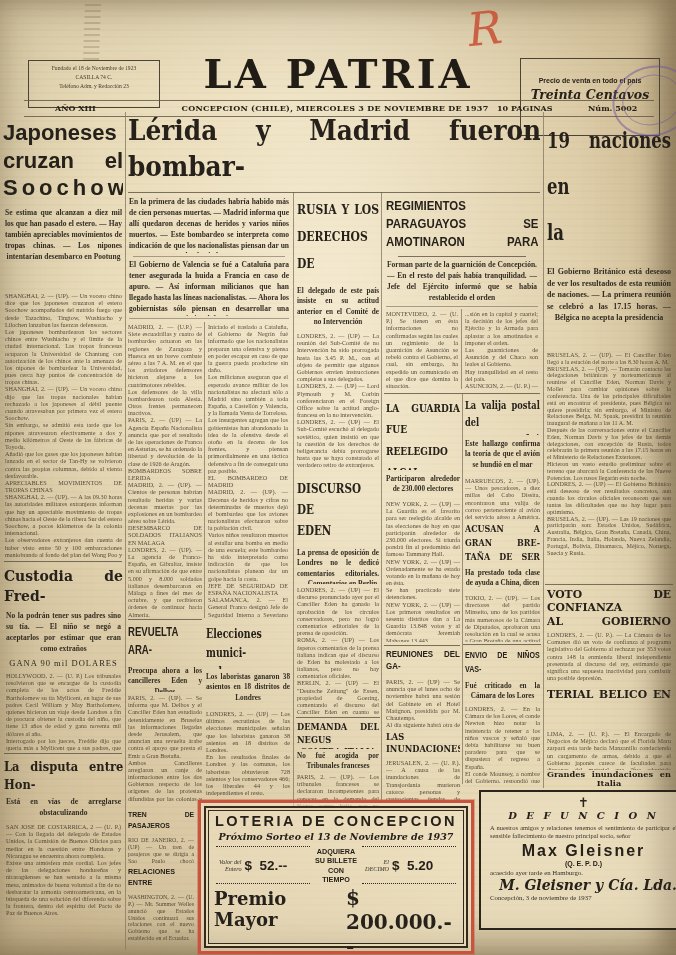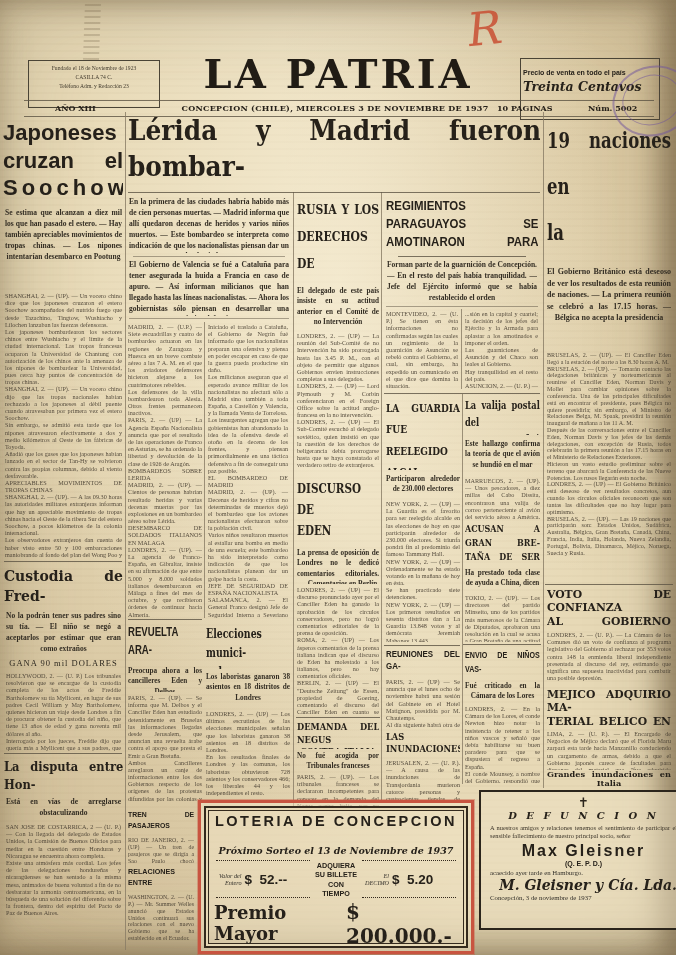--- a/index.html
+++ b/index.html
@@ -46,21 +46,21 @@
 
   <div class="stamp" style="left:612px;top:66px;width:78px;height:66px;transform:rotate(-16deg);z-index:5"></div>
   <div class="stamp" style="left:622px;top:75px;width:58px;height:48px;transform:rotate(-16deg);z-index:5;border-width:1px"></div>
 
   <div class="b boxed" style="left:28px;top:60px;width:126px;height:40px;padding:3px 2px;font-size:5.6px;line-height:1.6;text-align:center;color:#40392c">
     <div>Fundado el 18 de Noviembre de 1923</div>
     <div>CASILLA 74 C.</div>
     <div>Teléfono Adm. y Redacción 23</div>
   </div>
   <div class="b hserif" style="left:170px;top:50px;width:336px;height:52px;font-size:40px;letter-spacing:3px;text-align:center;color:#211c15">LA PATRIA</div>
-  <div class="b boxed" style="left:520px;top:58px;width:134px;height:40px;padding:10px 2px;">
+  <div class="b boxed" style="left:520px;top:58px;width:134px;height:40px;padding:18px 2px;text-align:center">
     <div class="hsans" style="font-size:7px">Precio de venta en todo el país</div>
     <div class="hserif" style="font-size:12.5px;font-style:italic;margin-top:3px">Treinta Centavos</div>
   </div>
 
   <div class="rule-h" style="left:24px;top:100px;width:630px;height:1.4px"></div>
   <div class="b hserif" style="left:55px;top:103px;width:100px;font-size:8px">AÑO XIII</div>
   <div class="b hserif" style="left:170px;top:103px;width:330px;font-size:8px;text-align:center;letter-spacing:.3px">CONCEPCION (CHILE), MIERCOLES 3 DE NOVIEMBRE DE 1937</div>
   <div class="b hserif" style="left:497px;top:103px;width:70px;font-size:8px">10 PAGINAS</div>
   <div class="b hserif" style="left:588px;top:103px;width:70px;font-size:8px">Núm. 5002</div>
   <div class="rule-h" style="left:24px;top:116px;width:630px;height:1.4px"></div>
@@ -271,21 +271,20 @@
 
   <div class="rule-h" style="left:545px;top:584px;width:128px"></div>
   <div class="b hserif" style="left:547px;top:588px;width:124px;height:40px;font-size:10.8px;line-height:1.25;">
     <span class="ln">VOTO DE CONFIANZA</span>
     <span class="ln">AL GOBIERNO BRITA-</span>
 
   </div>
   <div class="b body" style="left:547px;top:631px;width:124px;height:54px">LONDRES, 2. — (U. P.). — La Cámara de los Comunes dió un voto de confianza al programa legislativo del Gobierno al rechazar por 353 votos contra 148 la enmienda liberal independiente presentada al discurso del rey, estimando que significa una supuesta inactividad para combatir una posible depresión.</div>
 
   <div class="b hserif" style="left:547px;top:688px;width:124px;height:40px;font-size:10.8px;line-height:1.25">
-    <span class="ln">MEJICO ADQUIRIO MA-</span>
     <span class="ln">TERIAL BELICO EN</span>
 
   </div>
   <div class="b body" style="left:547px;top:730px;width:124px;height:40px">LIMA, 2. — (U. P.). — El Encargado de Negocios de Méjico declaró que el Florida Maru zarpará esta tarde hacia Manzanillo conduciendo un cargamento de armas, debido a que el Gobierno japonés carece de facultades para disponer del material que "fue adquirido legalmente por el Gobierno mejicano".</div>
   <div class="b hserif" style="left:547px;top:770px;width:124px;height:18px;font-size:8.2px;line-height:1.15">
     <span class="ln">Grandes inundaciones en</span>
     <span class="ln" style="text-align-last:center">Italia</span>
   </div>
 
   <div class="rule-h" style="left:128px;top:619px;width:74px"></div>
@@ -324,21 +323,21 @@
     <div class="cond c92">
         <span class="ln">RELACIONES ENTRE</span>
         <span class="ln">EE. UU. Y ECUADOR</span>
       </div>
   </div>
   <div class="b body" style="left:128px;top:894px;width:66px;height:50px;font-size:5.9px">WASHINGTON, 2. — (U. P.) — Mr. Summer Welles anunció que Estados Unidos continuará sus relaciones con el nuevo Gobierno que se ha establecido en el Ecuador.</div>
 
   <div class="adframe" style="left:198px;top:800px;width:270px;height:148px;z-index:4">
     <div class="adinner">
       <div class="hsans" style="font-size:14.5px;letter-spacing:2.5px;text-align:center">LOTERIA DE CONCEPCION</div>
-      <div class="hserif" style="font-size:9.5px;font-style:italic;text-align:center;margin-top:16px">Próximo Sorteo el 13 de Noviembre de 1937</div>
+      <div class="hserif" style="font-size:9.5px;font-style:italic;text-align:center;margin-top:2px">Próximo Sorteo el 13 de Noviembre de 1937</div>
       <div style="display:flex;align-items:stretch;margin:4px 2px 2px;gap:4px">
         <div class="dotted" style="width:88px;display:flex;align-items:center;gap:3px;padding:2px 3px">
           <span style="font-size:6.2px;font-style:italic;white-space:pre-line">Valor del
 Entero</span>
           <span class="hsans" style="font-size:13.5px;white-space:pre">$  52.--</span>
         </div>
         <div class="hsans" style="flex:1;font-size:7.2px;line-height:1.3;text-align:center;white-space:pre-line;padding-top:1px">ADQUIERA
 SU BILLETE
 CON TIEMPO</div>
         <div class="dotted" style="width:88px;display:flex;align-items:center;gap:3px;padding:2px 3px">

